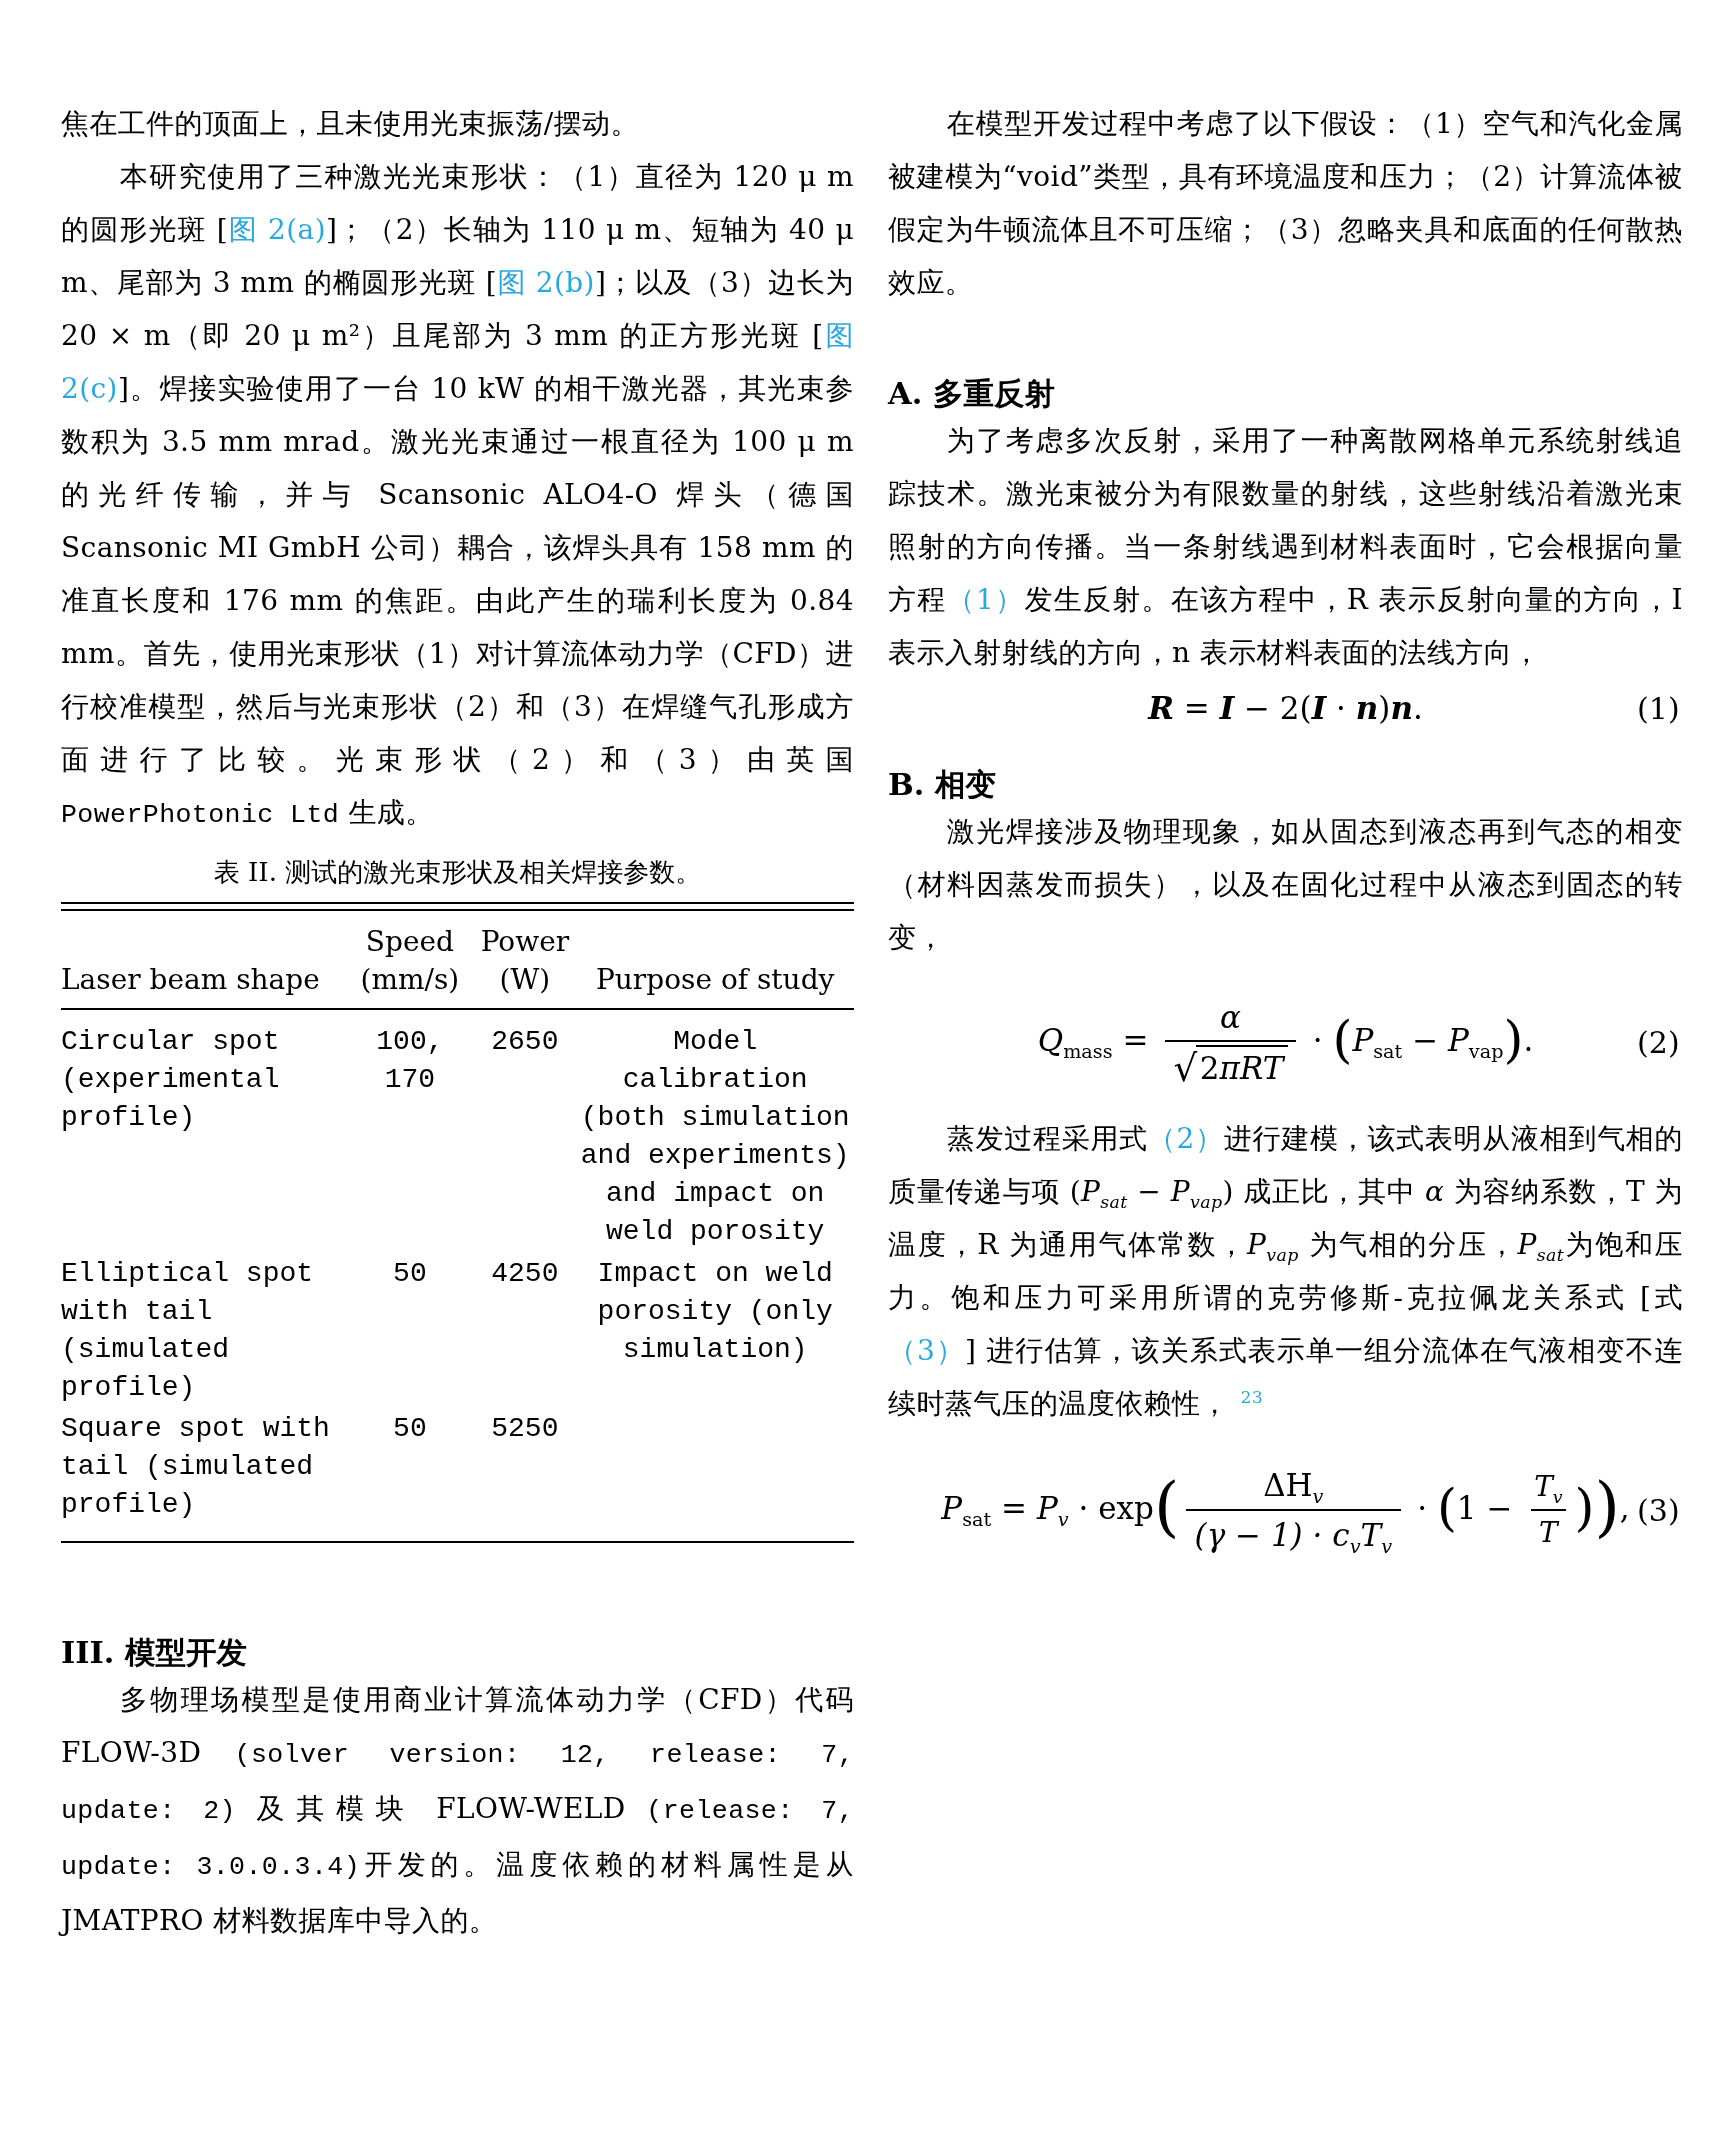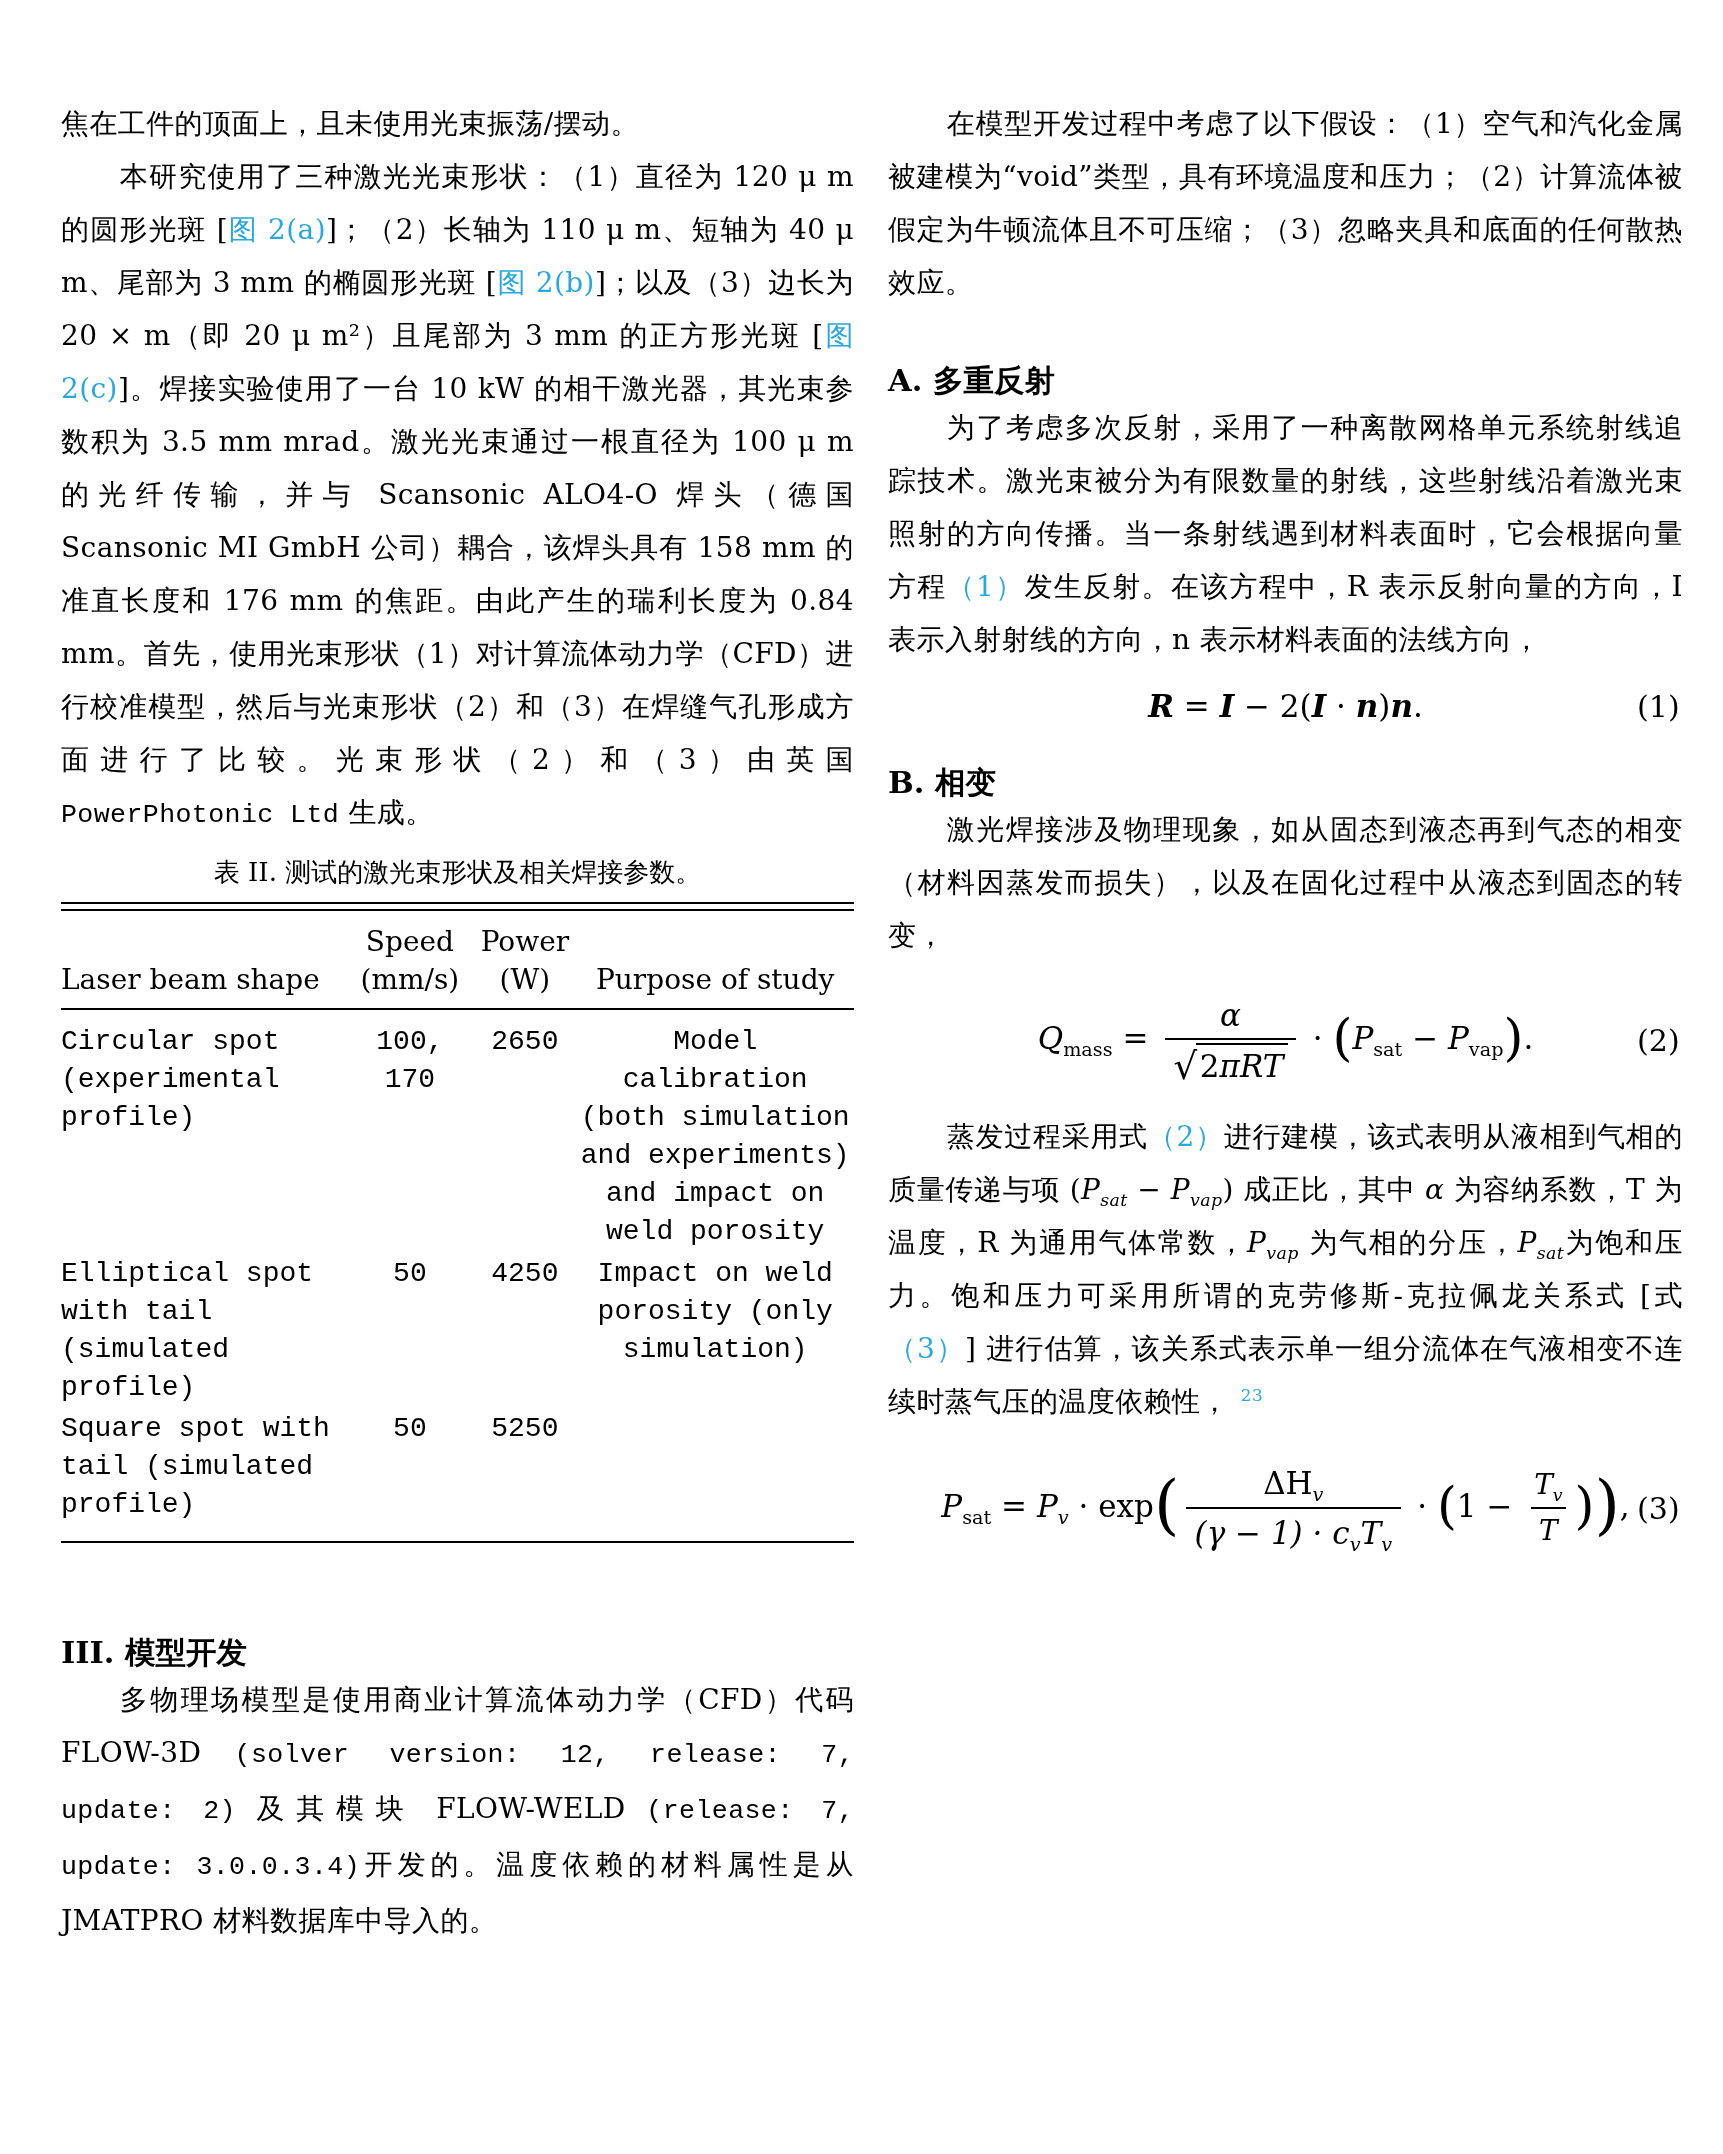--- a/index.html
+++ b/index.html
@@ -58,32 +58,32 @@
   .cw4 { width:35%; text-align:center; }
   .hline { display:block; }
 
   
   .sec-head {
     font-size:30.5px; font-weight:bold; line-height:42px;
     margin:0;
   }
   .mt-sec3 { margin-top:88px; }
   .mt-p-sec3 { margin-top:32px; }
-  .mt-secA { margin-top:50px; }
+  .mt-secA { margin-top:63px; }
   .mt-secB { margin-top:37px; }
   .mt-after-head { margin-top:12px; }
 
   
   .eq-block {
     position:relative;
     text-align:center;
     font-size:31px;
     line-height:normal;
   }
-  .eq1-m { margin:22px 0 27px 0; }
+  .eq1-m { margin:11px 0 27px 0; }
   .eq2-m { margin:34px 0 25.4px 0; }
   .eq3-m { margin:36px 0 22px 0; }
   .eq-num {
     position:absolute; right:3.4px; top:50%;
     transform:translateY(-50%);
     font-size:30px; font-style:normal;
   }
   .frac {
     display:inline-flex; flex-direction:column;
     align-items:center; vertical-align:middle;

